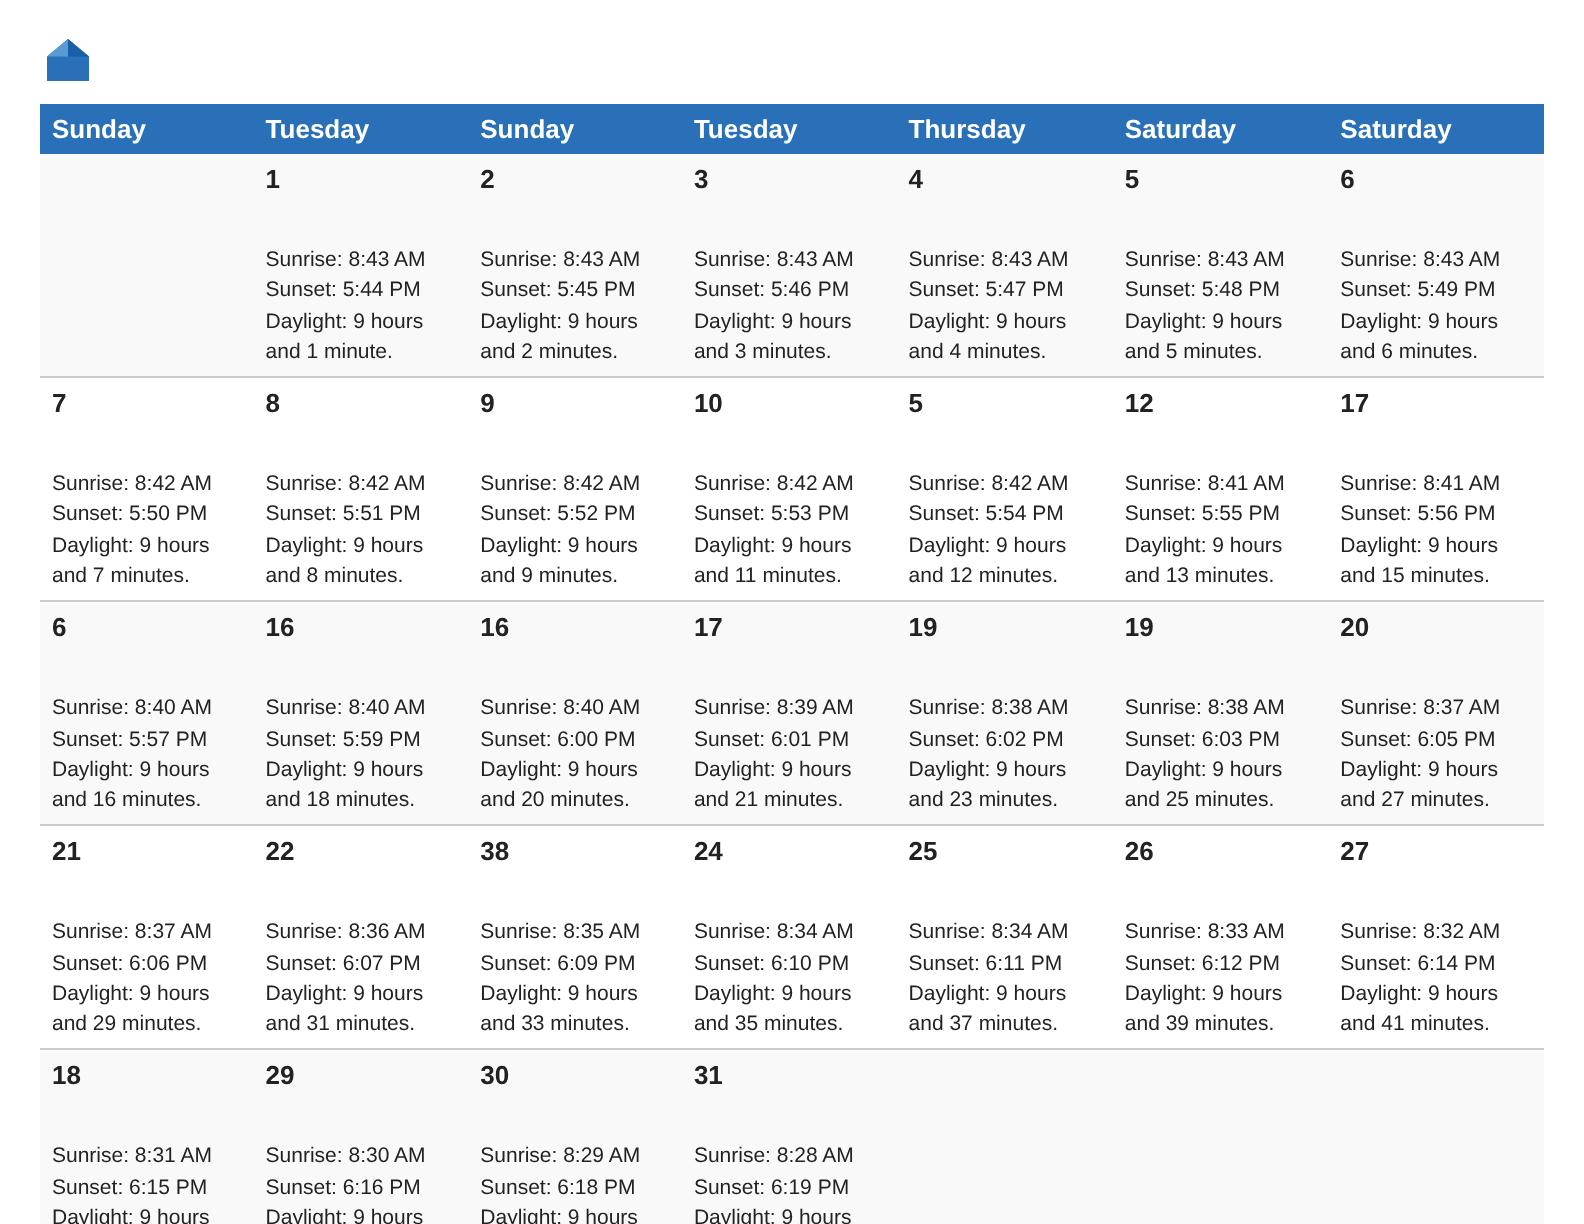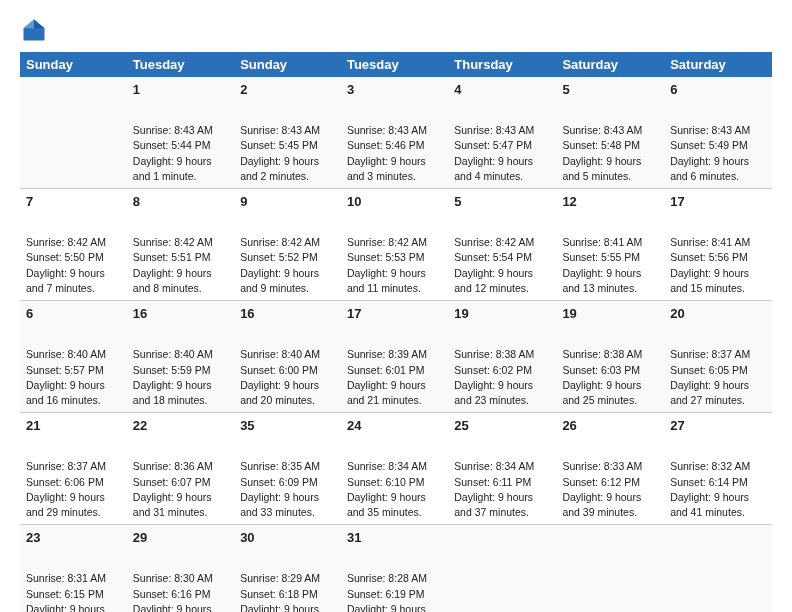--- a/index.html
+++ b/index.html
@@ -220,21 +220,21 @@
         <tr>
           <td>
             <span class="day-num">21</span>
             <div class="day-info">Sunrise: 8:37 AM<br>Sunset: 6:06 PM<br>Daylight: 9 hours and 29 minutes.</div>
           </td>
           <td>
             <span class="day-num">22</span>
             <div class="day-info">Sunrise: 8:36 AM<br>Sunset: 6:07 PM<br>Daylight: 9 hours and 31 minutes.</div>
           </td>
           <td>
-            <span class="day-num">35</span>
+            <span class="day-num">38</span>
             <div class="day-info">Sunrise: 8:35 AM<br>Sunset: 6:09 PM<br>Daylight: 9 hours and 33 minutes.</div>
           </td>
           <td>
             <span class="day-num">24</span>
             <div class="day-info">Sunrise: 8:34 AM<br>Sunset: 6:10 PM<br>Daylight: 9 hours and 35 minutes.</div>
           </td>
           <td>
             <span class="day-num">25</span>
             <div class="day-info">Sunrise: 8:34 AM<br>Sunset: 6:11 PM<br>Daylight: 9 hours and 37 minutes.</div>
           </td>
@@ -242,21 +242,21 @@
             <span class="day-num">26</span>
             <div class="day-info">Sunrise: 8:33 AM<br>Sunset: 6:12 PM<br>Daylight: 9 hours and 39 minutes.</div>
           </td>
           <td>
             <span class="day-num">27</span>
             <div class="day-info">Sunrise: 8:32 AM<br>Sunset: 6:14 PM<br>Daylight: 9 hours and 41 minutes.</div>
           </td>
         </tr>
         <tr>
           <td>
-            <span class="day-num">23</span>
+            <span class="day-num">18</span>
             <div class="day-info">Sunrise: 8:31 AM<br>Sunset: 6:15 PM<br>Daylight: 9 hours and 44 minutes.</div>
           </td>
           <td>
             <span class="day-num">29</span>
             <div class="day-info">Sunrise: 8:30 AM<br>Sunset: 6:16 PM<br>Daylight: 9 hours and 46 minutes.</div>
           </td>
           <td>
             <span class="day-num">30</span>
             <div class="day-info">Sunrise: 8:29 AM<br>Sunset: 6:18 PM<br>Daylight: 9 hours and 48 minutes.</div>
           </td>

